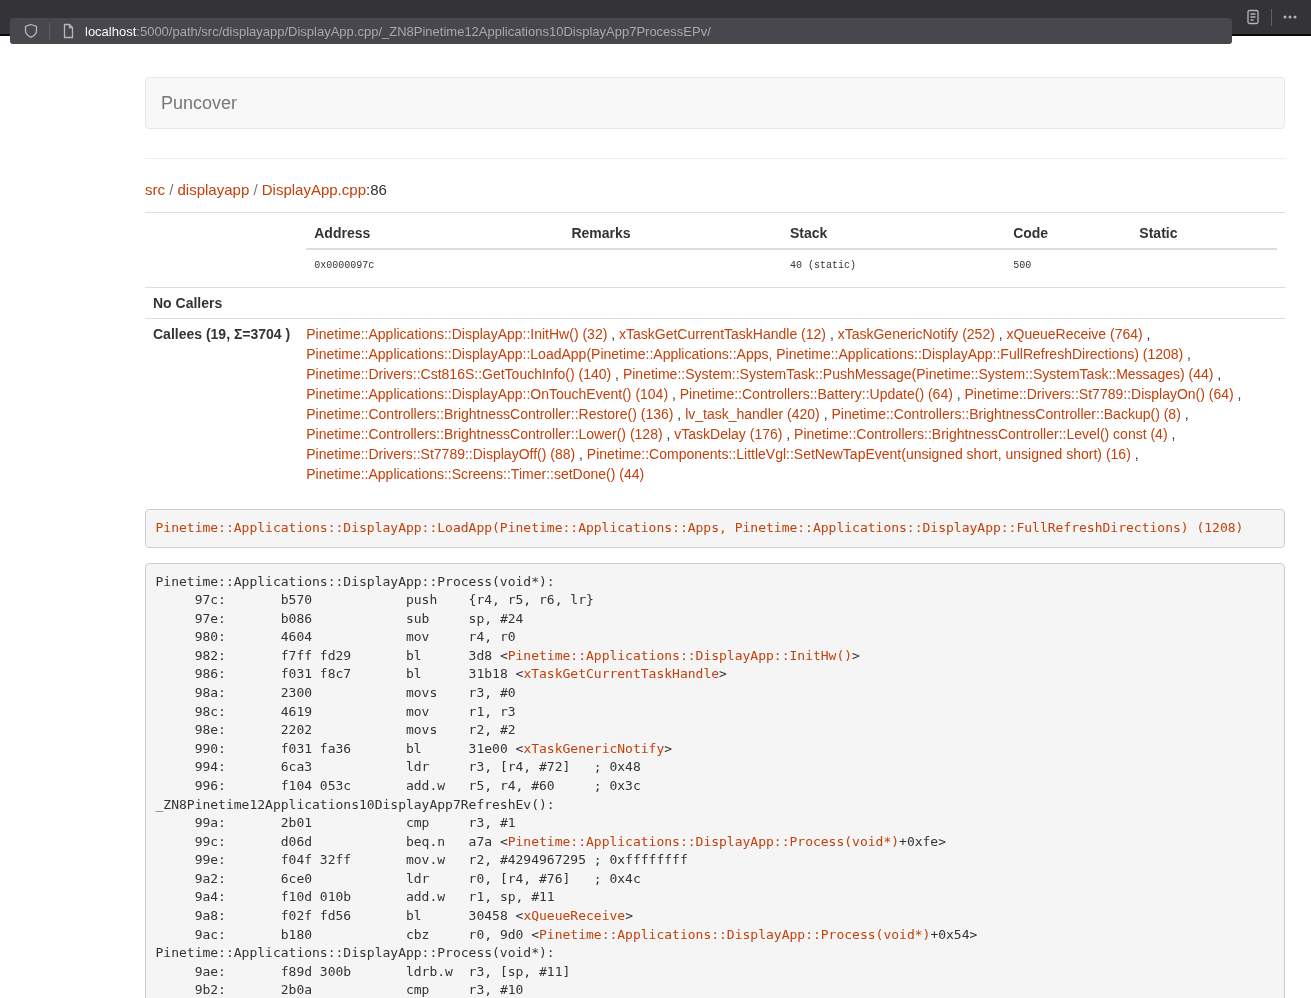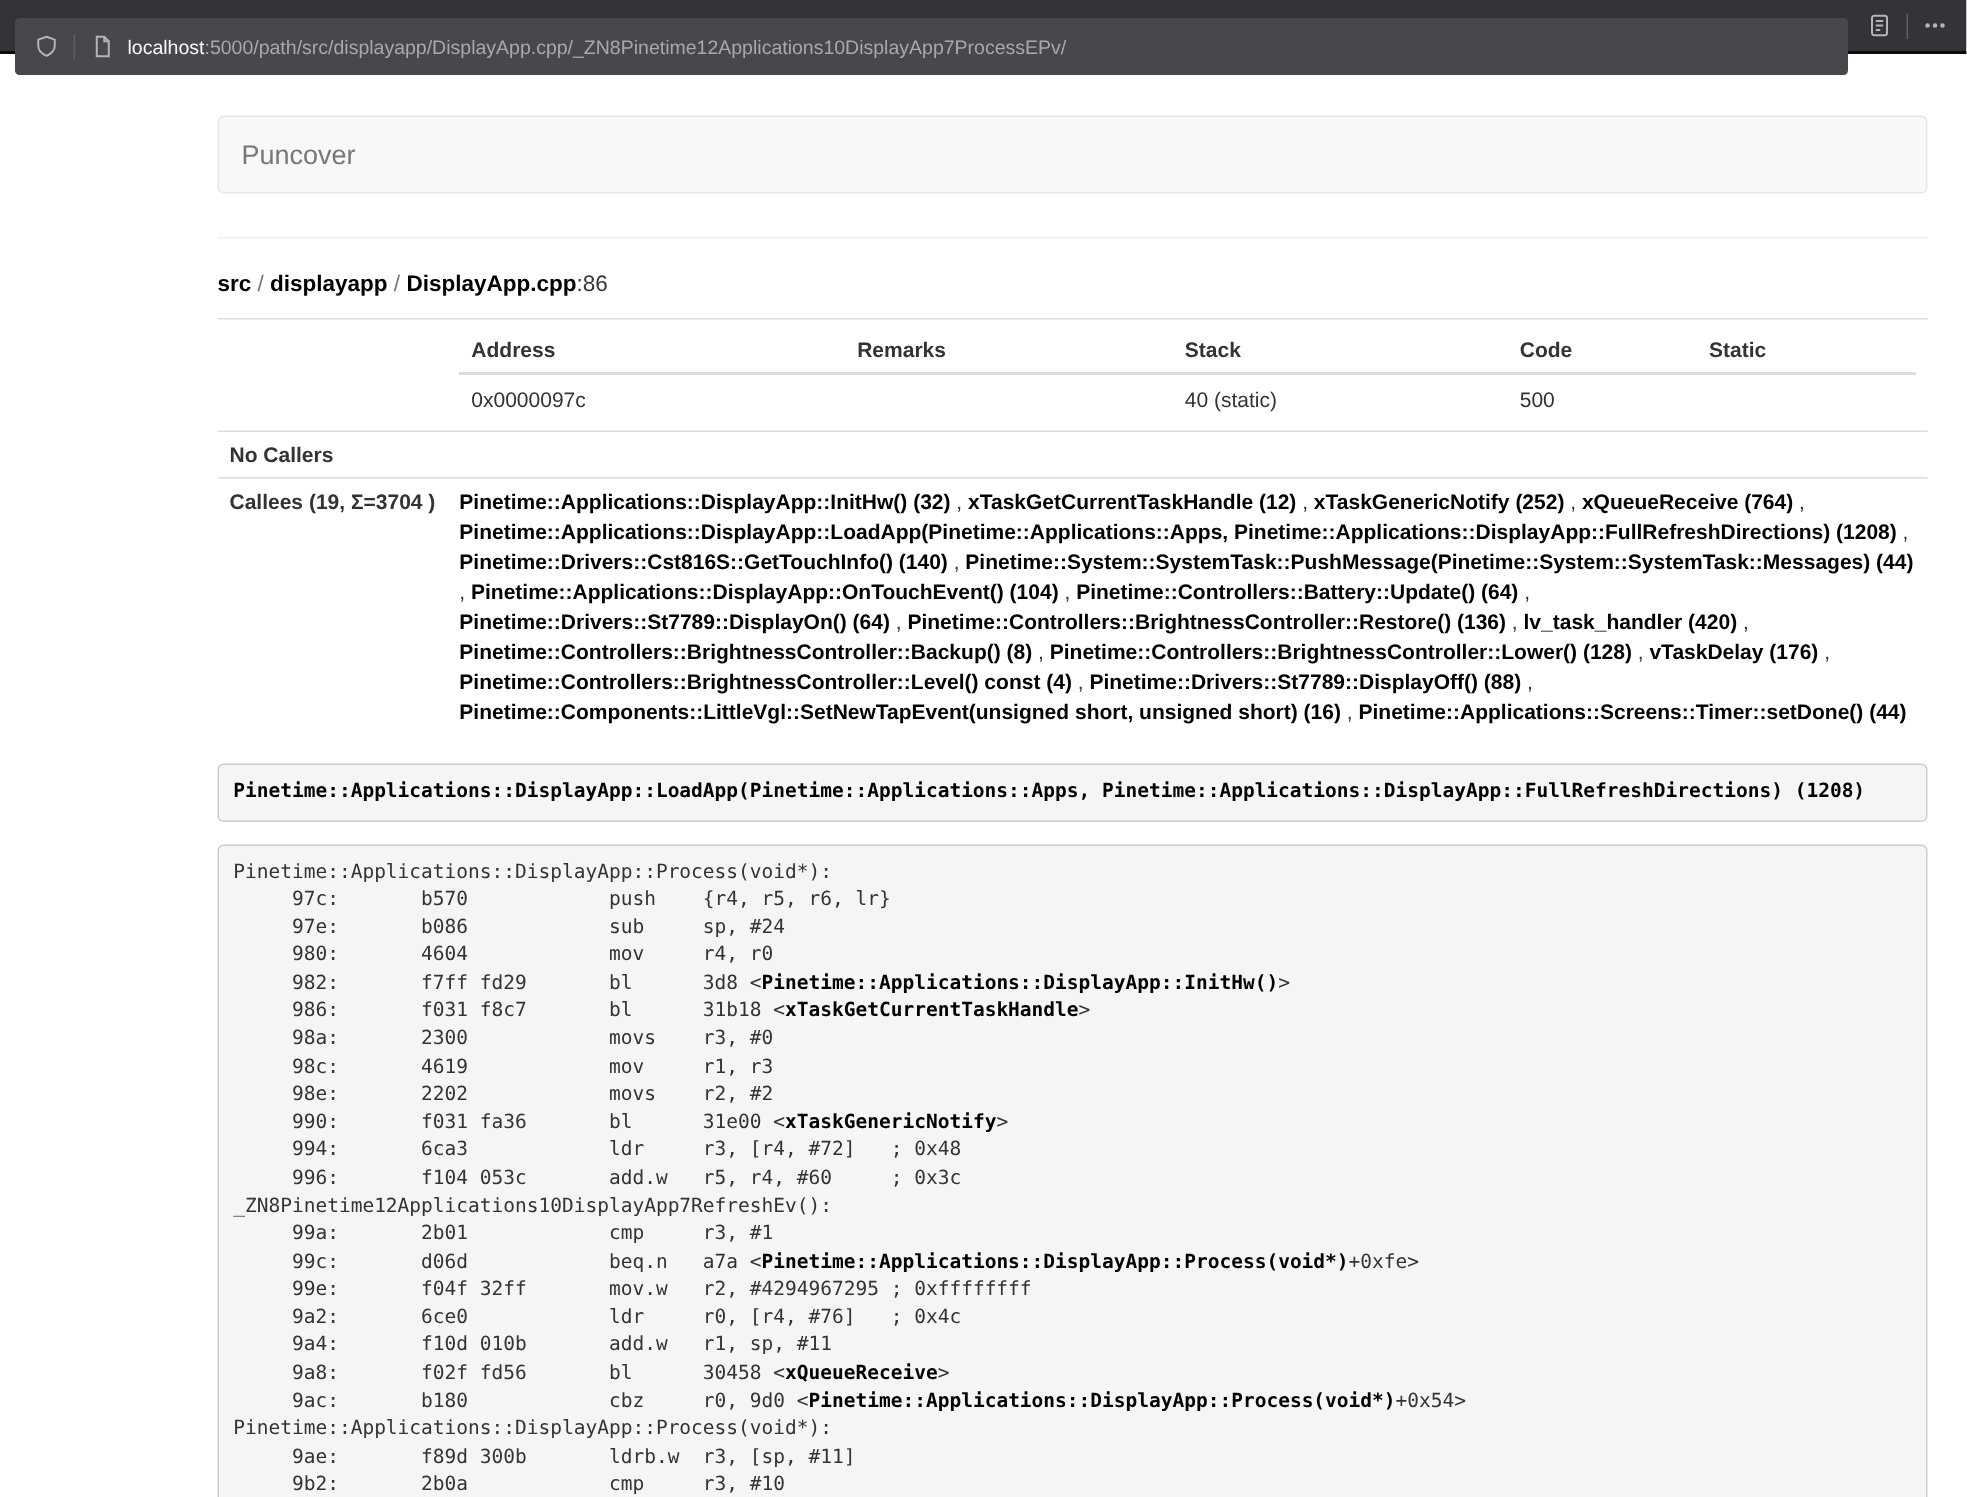--- a/index.html
+++ b/index.html
@@ -1,29 +1,29 @@
 <!DOCTYPE html>
 <html><head>
 <meta charset="utf-8">
 <style>
   * { box-sizing: border-box; }
   html, body { margin:0; padding:0; }
   body {
     width:1311px; height:998px; overflow:hidden; background:#fff;
     font-family:"Liberation Sans", sans-serif; font-size:14px; color:#333;
   }
-  a { color:#000000; text-decoration:none;font-weight:bold; }
+  a { color:#c2410c; text-decoration:none; }
 
   
   .topbar {
     height:36px; background:#333338; border-bottom:2px solid #0b0b0d;
     display:flex; align-items:center; padding:0 8px 0 10px;
   }
   .urlbar {
-    flex:1; height:38px; background:#47474d; border-radius:3px;
+    flex:1; height:26px; background:#47474d; border-radius:3px;
     display:flex; align-items:center; padding:0 8px; min-width:0;margin-top:28px;
   }
   .tb-btn { display:flex; align-items:center; justify-content:center; width:26px; height:26px; border-radius:2px; flex:0 0 auto; }
   .tb-sep { width:1px; height:17px; background:#5f5f64; margin:0 5px; flex:0 0 auto; }
   .url-text { font-size:13px; color:#a9a9ab; white-space:nowrap; overflow:hidden; margin-left:4px; }
   .url-text .host { color:#f9f9fa; }
 
   
   .container { width:1140px; margin-left:145px; padding-top:41px; }
   .navbar {
@@ -43,21 +43,21 @@
     border-top:1px solid #ddd; text-align:left; vertical-align:top;
     font-size:14px; line-height:20px; padding:5px 8px;
   }
   table.outer > tbody > tr > th.rowlabel { width:148px; font-weight:bold; white-space:nowrap; }
   td.inner-holder { padding:5px 8px; }
   table.inner { width:100%; border-collapse:collapse; }
   table.inner th {
     text-align:left; font-weight:bold; padding:5px 8px;
     border-bottom:2px solid #ddd; font-size:14px; line-height:20px;margin-left:20px;
   }
-  table.inner td { padding:6px 8px; font-size:14px; line-height:20px; }
+  table.inner td { padding:6px 8px; font-size:10px; line-height:20px;font-family:Liberation Mono, monospace; }
   .fn-cell { display:flex; align-items:center; gap:6px; }
   .cube { flex:0 0 auto; margin-top:1px; }
   .callees-cell { line-height:20px;margin-left:48px; }
   .callee-sep { color:#333; }
 
   
   .codebox {
     background:#f5f5f5; border:1px solid #ccc; border-radius:4px;
     padding:9px 9.5px; margin:0 0 15px 0;
     font-family:"DejaVu Sans Mono", monospace; font-size:13px; line-height:1.43;

